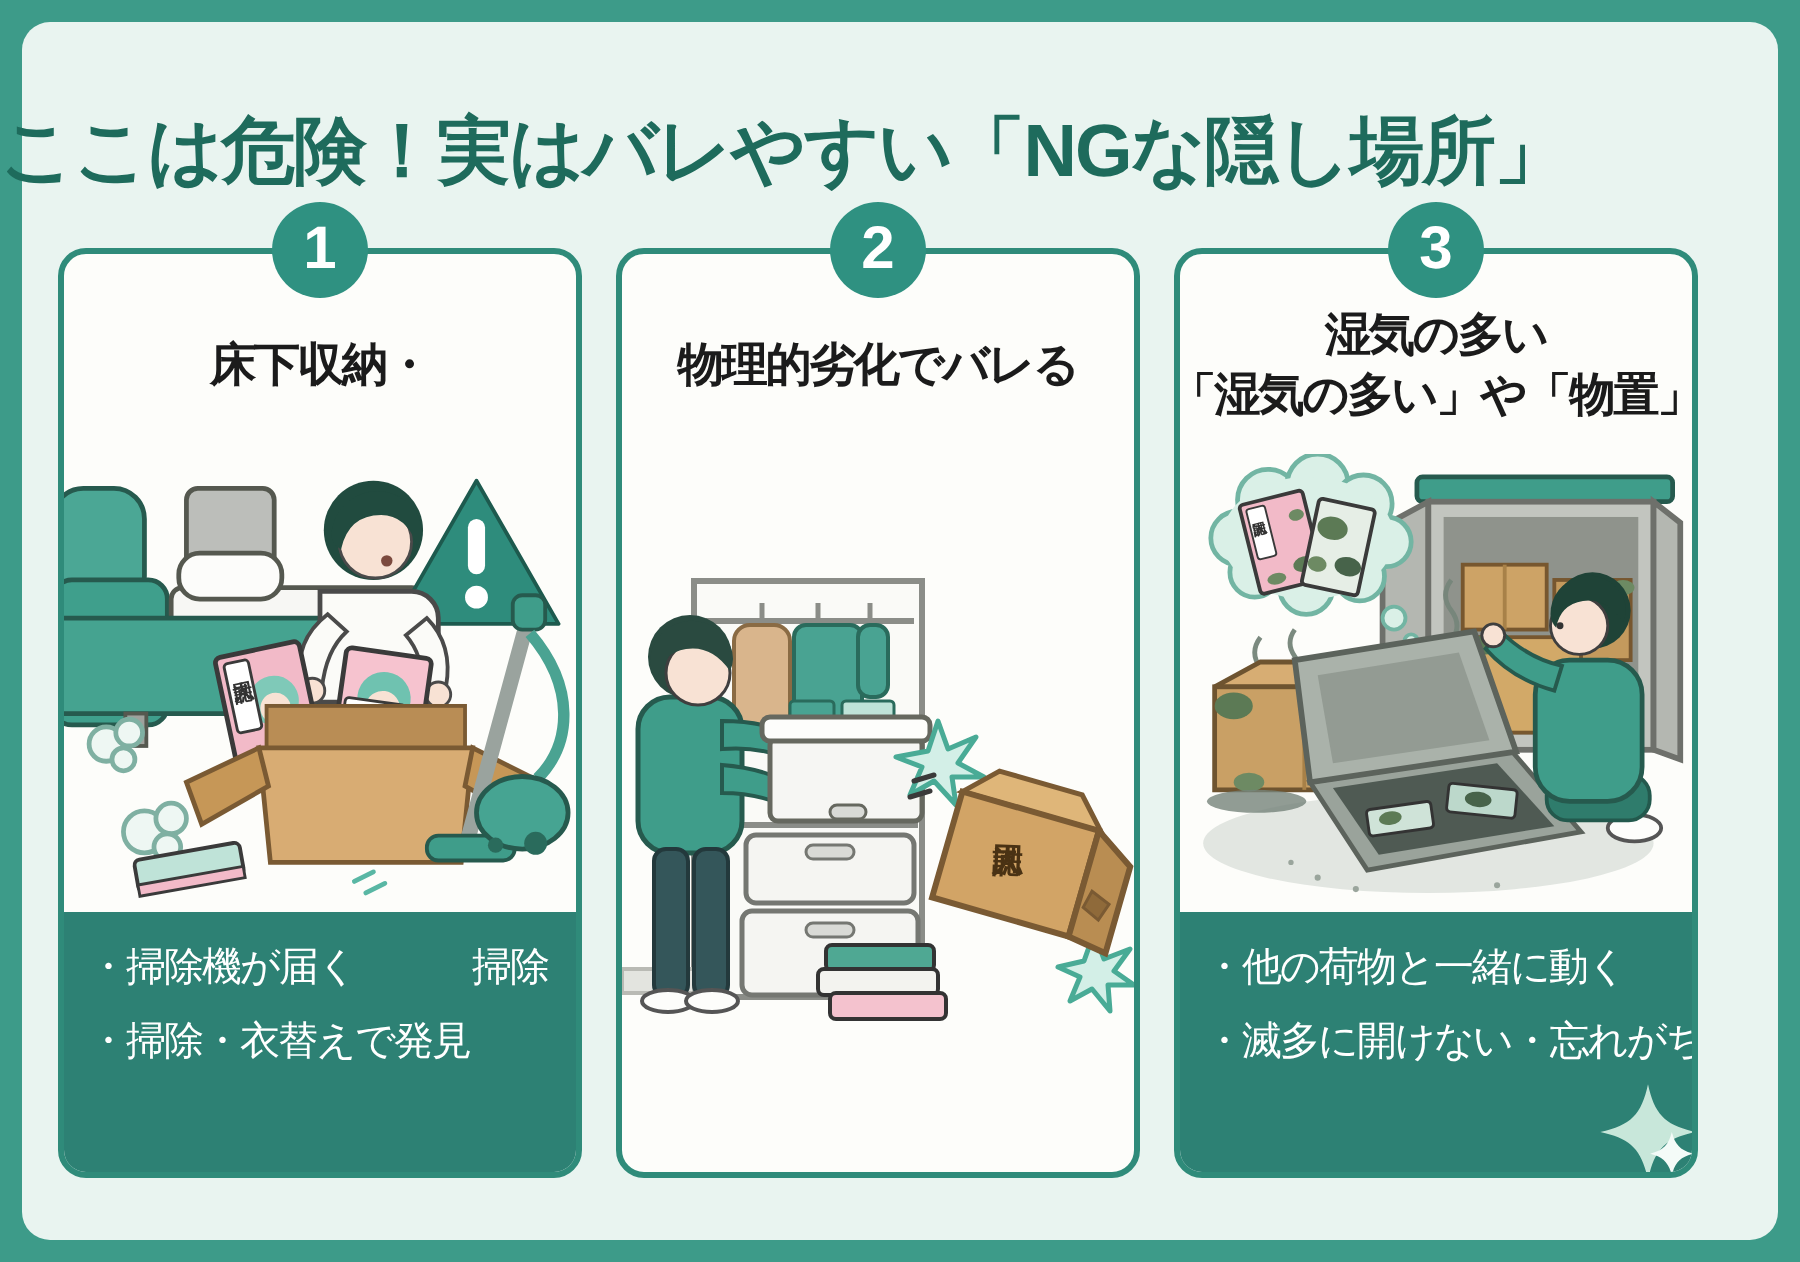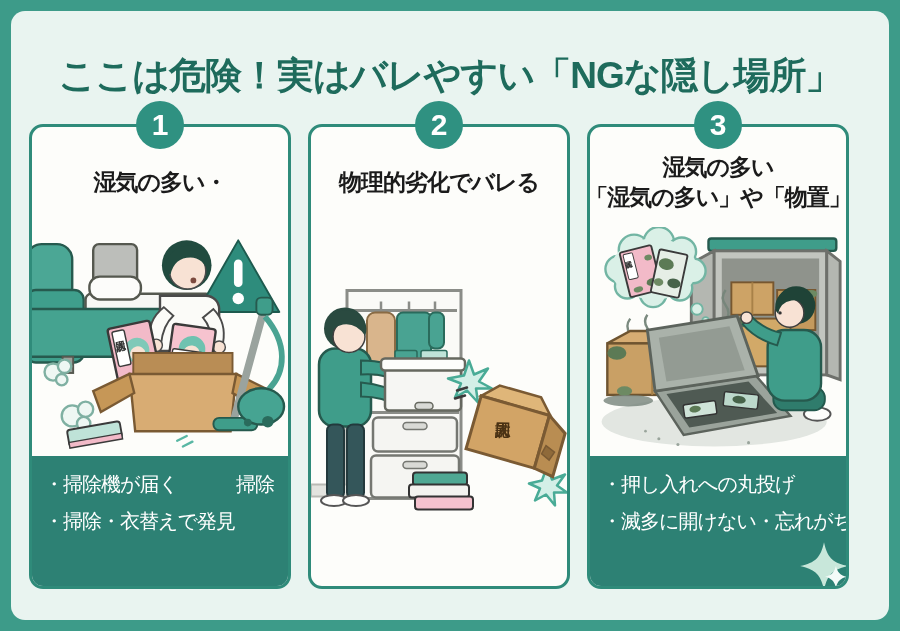--- a/index.html
+++ b/index.html
@@ -4,21 +4,21 @@
 <style>
   html,body{margin:0;padding:0;}
   body{
     width:900px;height:631px;overflow:hidden;position:relative;
     background:var(--frame,#3d9b89);
     font-family:"Liberation Sans","DejaVu Sans",sans-serif;
   }
   .canvas{position:absolute;left:11px;top:11px;right:11px;bottom:11px;
     background:var(--canvas-bg,#e9f4f0);border-radius:14px;}
   .main-title{
-    position:absolute;left:0;right:0;top:26px;text-align:center;
+    position:absolute;left:0;right:0;top:26px;text-align:left;
     font-size:37px;font-weight:900;color:var(--title-color,#1e6b5c);
     letter-spacing:-1px;
   }
   .cards{position:absolute;left:29px;top:101px;width:820px;height:488px;
     display:flex;justify-content:space-between;}
   .card-wrap{position:relative;width:262px;height:488px;}
   .badge{
     position:absolute;left:50%;top:0;transform:translateX(-50%);
     width:48px;height:48px;border-radius:50%;z-index:3;
     background:var(--badge-bg,#2f9181);color:var(--badge-text,#fff);
@@ -60,21 +60,21 @@
 <div class="canvas"></div>
 
 <h1 class="main-title">ここは危険！実はバレやすい「NGな隠し場所」</h1>
 
 <div class="cards">
 
   <div class="card-wrap">
     <div class="badge">1</div>
     <div class="card">
       <div class="card-title">
-        <div class="line">湿気の多い・</div>
+        <div class="line">床下収納・</div>
       </div>
       <div class="card-art">
         <svg viewBox="0 0 256 240">
 
           <g>
             <rect x="-12" y="18" width="48" height="62" rx="16" fill="#4ba795" stroke="#265a4e" stroke-width="2.5"></rect>
             <rect x="-12" y="66" width="60" height="76" rx="10" fill="#3f9f8c" stroke="#265a4e" stroke-width="2.5"></rect>
           </g>
 
           <g>
@@ -345,21 +345,21 @@
             <circle cx="158" cy="95" r="6" fill="#f8e2d4" stroke="#3f3f3f" stroke-width="1.5"></circle>
             <circle cx="210" cy="82" r="20" fill="#1f4337"></circle>
             <circle cx="203" cy="90" r="15" fill="#f8e2d4" stroke="#3f3f3f" stroke-width="1.5"></circle>
             <path d="M188 84 a20 20 0 0 1 38 -9 q3 7 0 13 q-9 -13 -21 -11 q-12 2 -14 14 q-3 -3 -3 -7 z" fill="#1f4337"></path>
             <circle cx="193" cy="90" r="1.8" fill="#333333"></circle>
           </g>
         </svg>
       </div>
       <div class="card-footer">
         <div class="bullet-line">
-          <span>・押し入れへの丸投げ</span>
+          <span>・他の荷物と一緒に動く</span>
         </div>
         <div class="bullet-line">
           <span>・滅多に開けない・忘れがち</span>
         </div>
         <svg class="sparkle" viewBox="0 0 48 48">
           <path d="M24 2 C27 16 32 21 46 24 C32 27 27 32 24 46 C21 32 16 27 2 24 C16 21 21 16 24 2 Z" fill="#c8e7da"></path>
           <path d="M35 24 C36.5 30 39 32.5 45 34 C39 35.5 36.5 38 35 44 C33.5 38 31 35.5 25 34 C31 32.5 33.5 30 35 24 Z" fill="#f4fbf8"></path>
         </svg>
       </div>
     </div>

